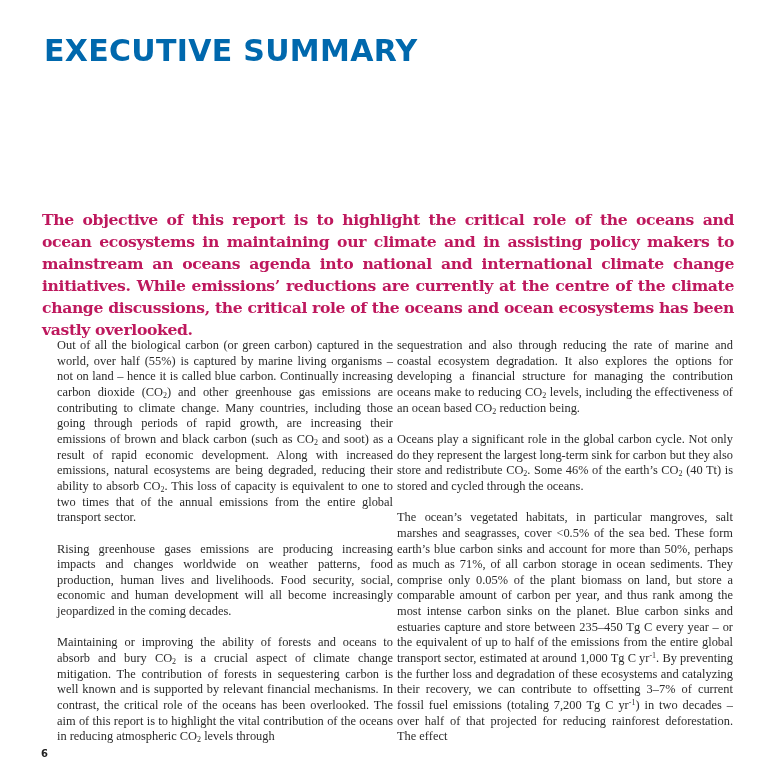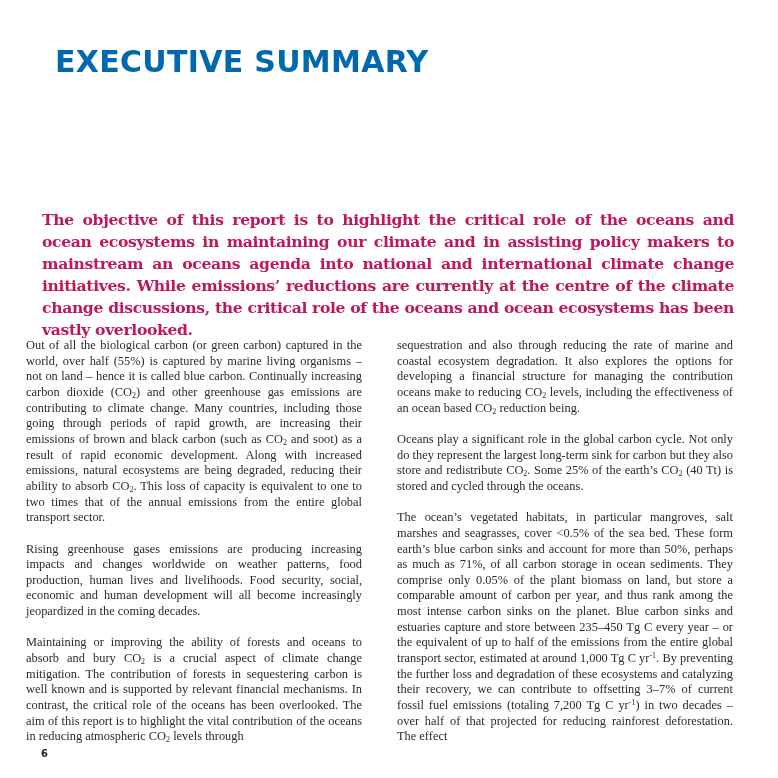--- a/index.html
+++ b/index.html
@@ -1,34 +1,34 @@
 <!DOCTYPE html>
 <html><head>
   <meta charset="utf-8">
   <style>
     html, body { margin: 0; padding: 0; background: #ffffff; }
     body { width: 778px; height: 778px; position: relative; overflow: hidden; }
     .page-title {
       position: absolute; left: 43px; top: 32px;
       font-family: "DejaVu Sans", sans-serif; font-weight: bold;
-      font-size: 30px; letter-spacing: 0.3px; color: #0068ad; margin: 12px;
+      font-size: 30px; letter-spacing: 0.3px; color: #0068ad; margin: 1px;
     }
     .lead {
       position: absolute; left: 38px; top: 205px; width: 692px;
       font-family: "DejaVu Serif", serif; font-weight: bold;
       font-size: 15.6px; line-height: 22px; color: #be185d;
       text-align: justify; margin: 4px; letter-spacing: -0.35px;
     }
     .col {
       position: absolute; top: 338px; width: 336px;
       font-family: "Liberation Serif", serif; font-size: 12.4px;
       line-height: 15.65px; color: #2a2a2a; text-align: justify;
       hyphens: auto;
     }
-    .col.left { left: 26px; }
+    .col.left { left: 57px; }
     .col.right { left: 397px; }
     .col p { margin: 0 0 15.65px 0; }
     sub { font-size: 8px; line-height: 0; vertical-align: -2px; }
     sup { font-size: 8px; line-height: 0; vertical-align: 4px; }
     .page-number {
       position: absolute; left: 41px; top: 748px;
       font-family: "DejaVu Sans", sans-serif; font-weight: bold;
       font-size: 10px; color: #222;
     }
   </style>
@@ -40,17 +40,17 @@
 <p class="lead">The objective of this report is to highlight the critical role of the oceans and ocean ecosystems in maintaining our climate and in assisting policy makers to mainstream an oceans agenda into national and international climate change initiatives. While emissions’ reductions are currently at the centre of the climate change discussions, the critical role of the oceans and ocean ecosystems has been vastly overlooked.</p>
 
 <div class="col left">
   <p><span>Out of all the biological carbon (or green carbon) captured in the world, over half (55%) is captured by marine living organisms – not on land – hence it is called blue carbon. Continually increasing carbon dioxide (CO</span><sub>2</sub><span>) and other greenhouse gas emissions are contributing to climate change. Many countries, including those going through periods of rapid growth, are increasing their emissions of brown and black carbon (such as CO</span><sub>2</sub><span> and soot) as a result of rapid economic development. Along with increased emissions, natural ecosystems are being degraded, reducing their ability to absorb CO</span><sub>2</sub><span>. This loss of capacity is equivalent to one to two times that of the annual emissions from the entire global transport sector.</span></p>
   <p>Rising greenhouse gases emissions are producing increasing impacts and changes worldwide on weather patterns, food production, human lives and livelihoods. Food security, social, economic and human development will all become increasingly jeopardized in the coming decades.</p>
   <p><span>Maintaining or improving the ability of forests and oceans to absorb and bury CO</span><sub>2</sub><span> is a crucial aspect of climate change mitigation. The contribution of forests in sequestering carbon is well known and is supported by relevant financial mechanisms. In contrast, the critical role of the oceans has been overlooked. The aim of this report is to highlight the vital contribution of the oceans in reducing atmospheric CO</span><sub>2</sub><span> levels through</span></p>
 </div>
 
 <div class="col right">
   <p><span>sequestration and also through reducing the rate of marine and coastal ecosystem degradation. It also explores the options for developing a financial structure for managing the contribution oceans make to reducing CO</span><sub>2</sub><span> levels, including the effectiveness of an ocean based CO</span><sub>2</sub><span> reduction being.</span></p>
-  <p><span>Oceans play a significant role in the global carbon cycle. Not only do they represent the largest long-term sink for carbon but they also store and redistribute CO</span><sub>2</sub><span>. Some 25% of the earth’s CO</span><sub>2</sub><span> (40 Tt) is stored and cycled through the oceans.</span></p>
+  <p><span>Oceans play a significant role in the global carbon cycle. Not only do they represent the largest long-term sink for carbon but they also store and redistribute CO</span><sub>2</sub><span>. Some 46% of the earth’s CO</span><sub>2</sub><span> (40 Tt) is stored and cycled through the oceans.</span></p>
   <p><span>The ocean’s vegetated habitats, in particular mangroves, salt marshes and seagrasses, cover &lt;0.5% of the sea bed. These form earth’s blue carbon sinks and account for more than 50%, perhaps as much as 71%, of all carbon storage in ocean sediments. They comprise only 0.05% of the plant biomass on land, but store a comparable amount of carbon per year, and thus rank among the most intense carbon sinks on the planet. Blue carbon sinks and estuaries capture and store between 235–450 Tg C every year – or the equivalent of up to half of the emissions from the entire global transport sector, estimated at around 1,000 Tg C yr</span><sup>-1</sup><span>. By preventing the further loss and degradation of these ecosystems and catalyzing their recovery, we can contribute to offsetting 3–7% of current fossil fuel emissions (totaling 7,200 Tg C yr</span><sup>-1</sup><span>) in two decades – over half of that projected for reducing rainforest deforestation. The effect</span></p>
 </div>
 
 <div class="page-number">6</div>
 
 </body></html>

